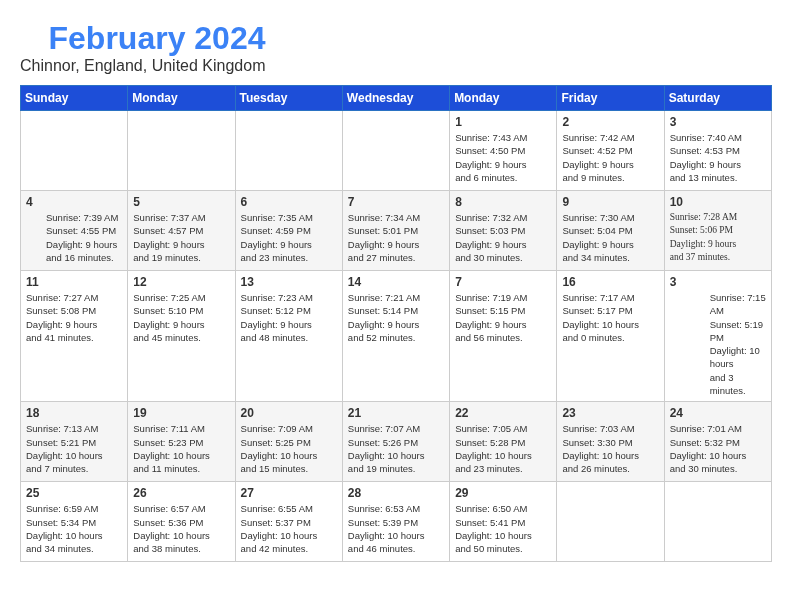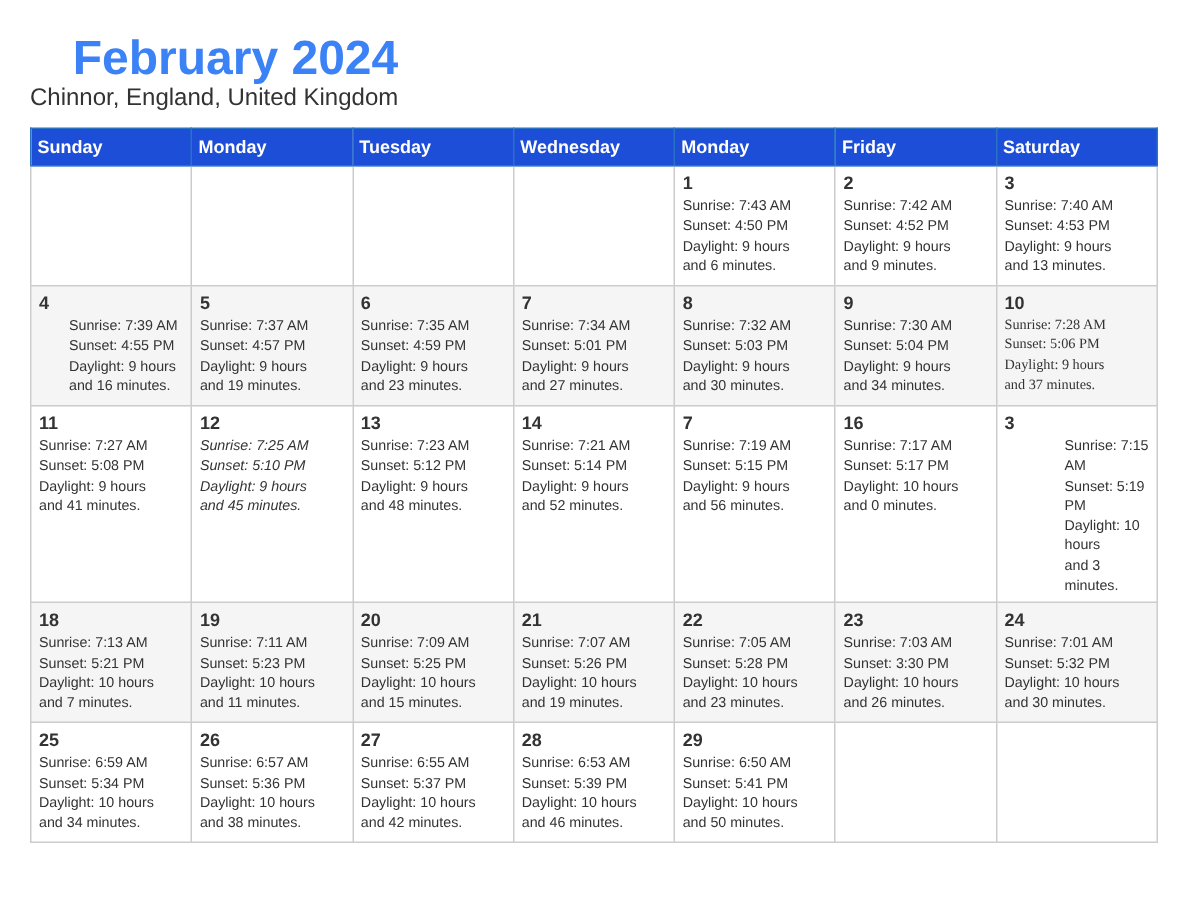--- a/index.html
+++ b/index.html
@@ -179,21 +179,21 @@
       <tr>
         <td>
           <span class="day-num">11</span>
           <div class="day-info" style="white-space: pre-line;">Sunrise: 7:27 AM
 Sunset: 5:08 PM
 Daylight: 9 hours
 and 41 minutes.</div>
         </td>
         <td>
           <span class="day-num">12</span>
-          <div class="day-info" style="white-space: pre-line; font-style: italic;">Sunrise: 7:25 AM
+          <div class="day-info" style="white-space: pre-line;">Sunrise: 7:25 AM
 Sunset: 5:10 PM
 Daylight: 9 hours
 and 45 minutes.</div>
         </td>
         <td>
           <span class="day-num">13</span>
           <div class="day-info" style="white-space: pre-line;">Sunrise: 7:23 AM
 Sunset: 5:12 PM
 Daylight: 9 hours
 and 48 minutes.</div>

